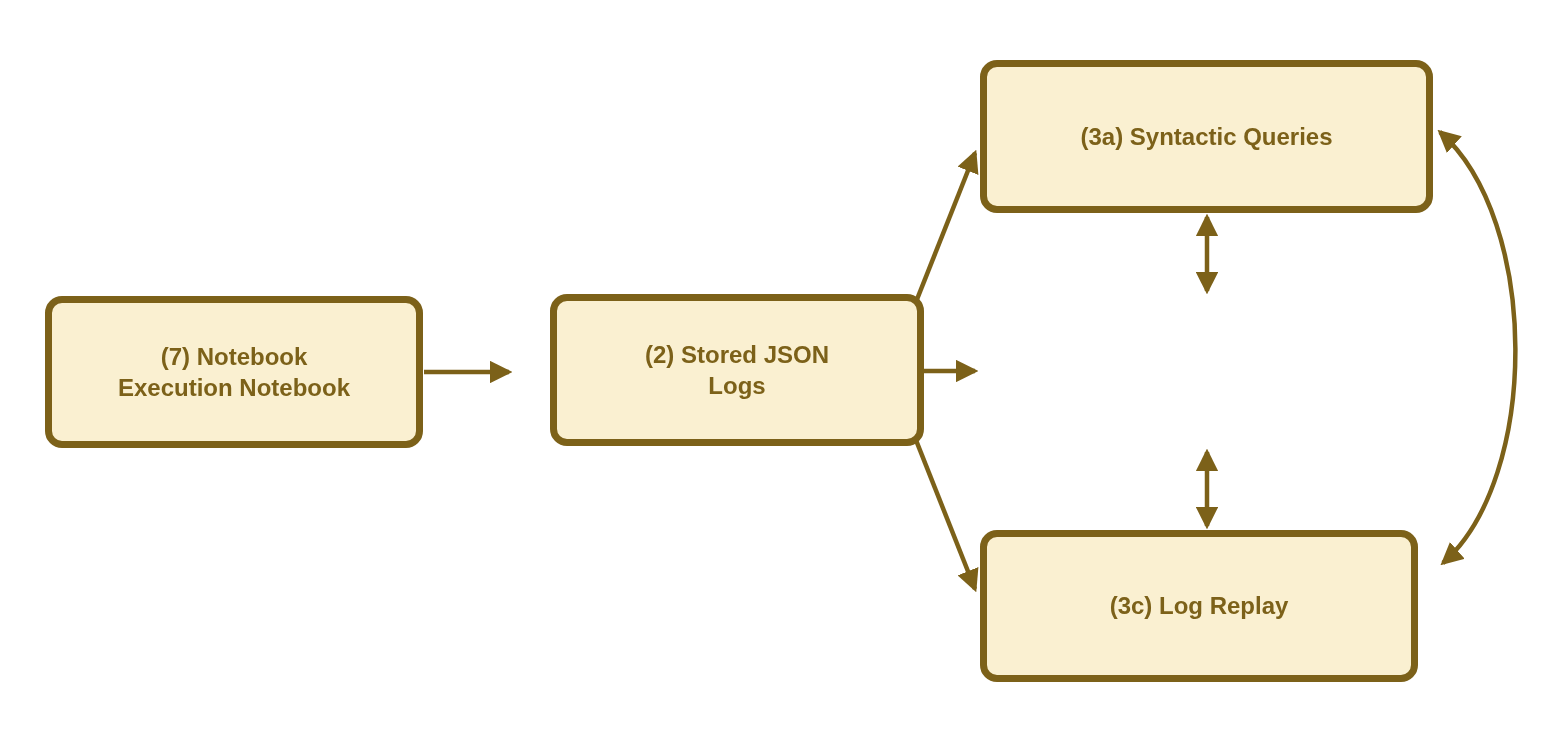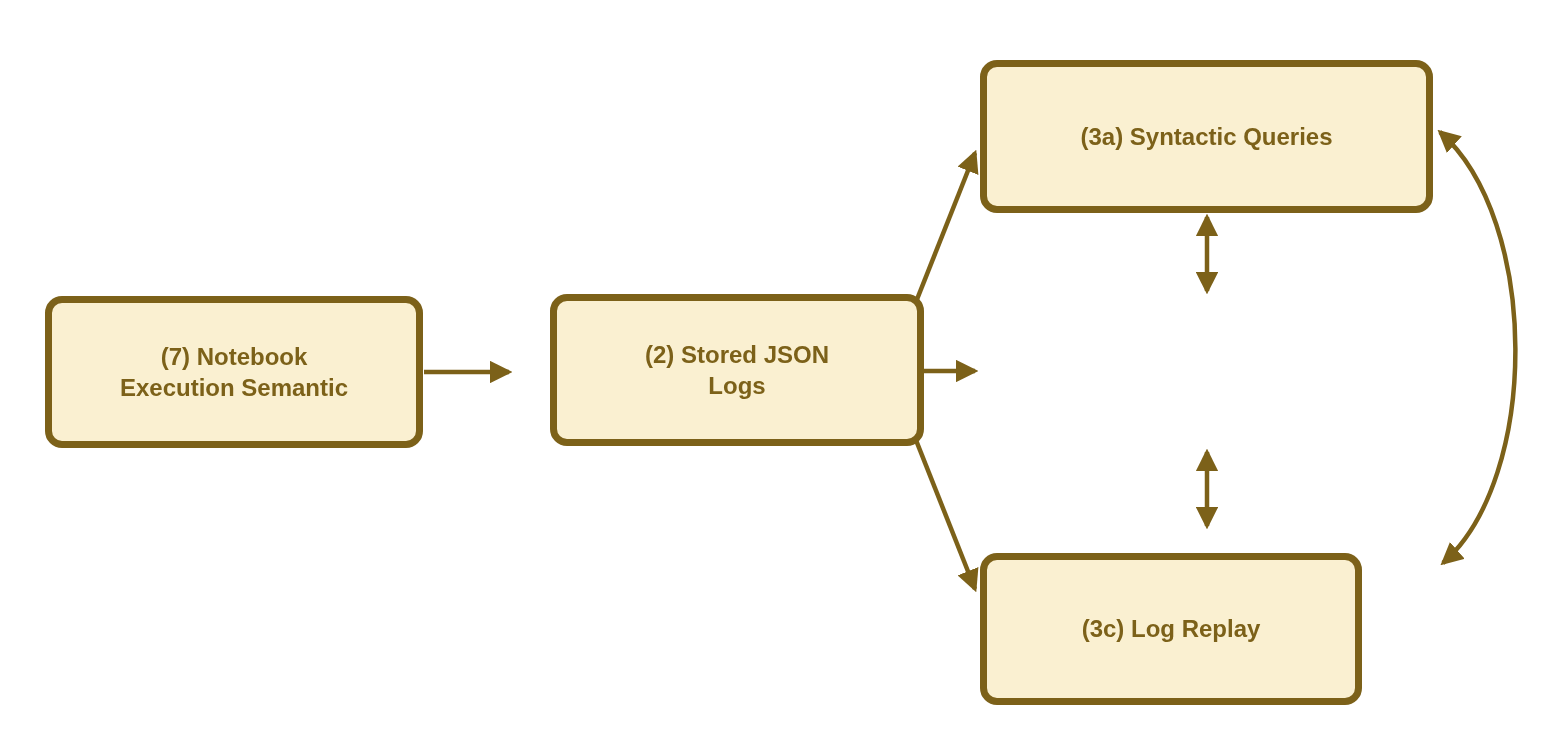--- a/index.html
+++ b/index.html
@@ -69,37 +69,37 @@
     <path class="edge" d="M 1207 217 L 1207 291" marker-start="url(#arrowhead)" marker-end="url(#arrowhead)"></path>
 
     <path class="edge" d="M 1207 452 L 1207 526" marker-start="url(#arrowhead)" marker-end="url(#arrowhead)"></path>
 
     <path class="edge" d="M 1440 132 C 1540 220, 1540 478, 1443 563" marker-start="url(#arrowhead)" marker-end="url(#arrowhead)"></path>
   </svg>
 
   <div class="node" style="left:45px; top:296px; width:378px; height:152px;">
     <div class="label">
       <span>(7) Notebook</span><br>
-      <span>Execution Semantic</span>
+      <span>Execution Notebook</span>
     </div>
   </div>
 
   <div class="node" style="left:513px; top:294px; width:374px; height:152px;margin-left:37px;">
     <div class="label">
       <span>(2) Stored JSON</span><br>
       <span>Logs</span>
     </div>
   </div>
 
   <div class="node" style="left:980px; top:60px; width:453px; height:153px;">
     <div class="label">
       <span>(3a) Syntactic Queries</span>
     </div>
   </div>
 
 
-  <div class="node" style="left:980px; top:530px; width:382px; height:152px;margin-top:23px;">
+  <div class="node" style="left:980px; top:530px; width:438px; height:152px;">
     <div class="label">
       <span>(3c) Log Replay</span>
     </div>
   </div>
 
 </div>
 
 </body></html>

